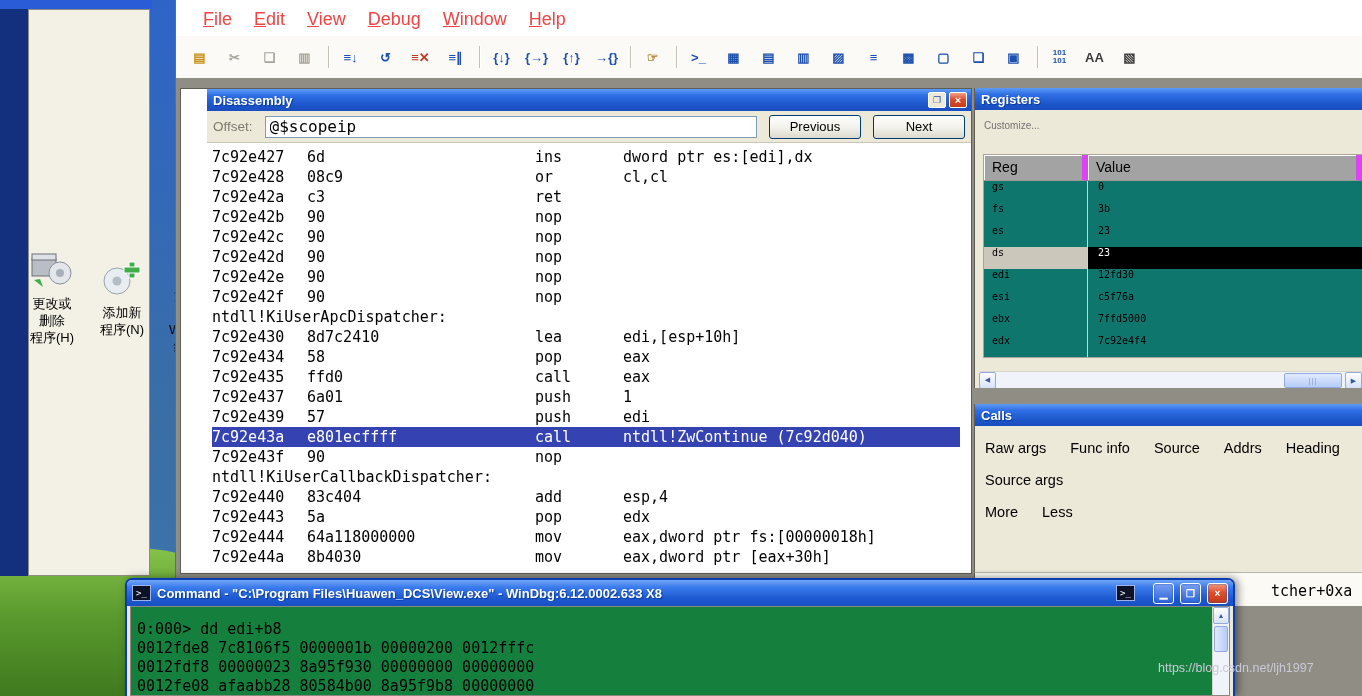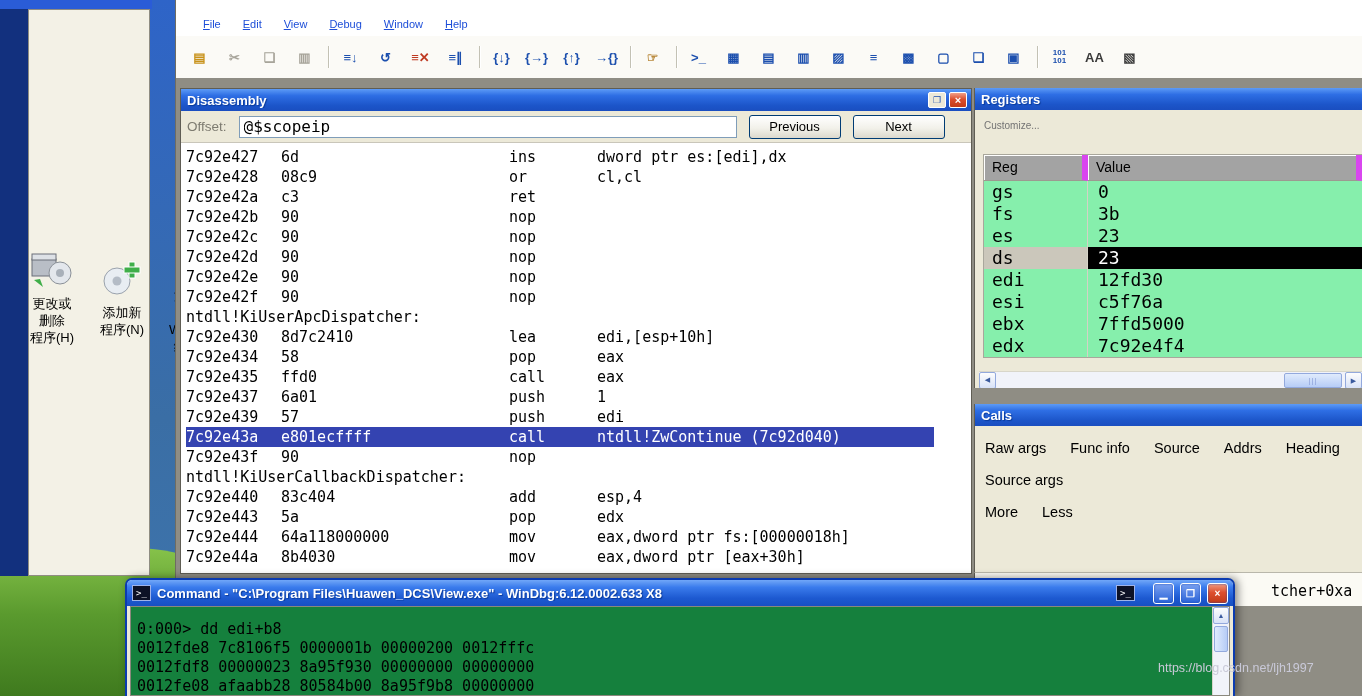--- a/index.html
+++ b/index.html
@@ -23,21 +23,21 @@
     align-items:center;padding-top:10px;gap:24px;}
   .sb-item{width:110px;text-align:center;cursor:default;}
   .sb-item .ic{display:flex;justify-content:center;margin-bottom:4px;}
   .sb-label{font-size:13px;line-height:17px;color:#000;white-space:pre-line;}
 
   
   .windbg{position:absolute;left:175px;top:0;width:1187px;height:696px;z-index:2;
     background:#8f8d84;border-left:1px solid #6e6c62;}
   .wb-top{height:78px;background:#ffffff;border-bottom:1px solid #b9b7ab;}
   .menubar{height:36px;display:flex;align-items:flex-end;padding:0 0 4px 16px;gap:0;}
-  .menu-item{display:inline-block;font-size:11px;color:#1d4ed8;padding:2px 11px;cursor:default;}
+  .menu-item{display:inline-block;font-size:18px;color:#ef4444;padding:2px 11px;cursor:default;}
   .menu-item::first-letter{text-decoration:underline;}
   .toolbar{height:42px;display:flex;align-items:center;padding-left:10px;background:#fbfaf6;}
   .tb-icon{width:27px;height:25px;display:flex;align-items:center;justify-content:center;
     font-size:13px;font-weight:bold;margin-right:8px;cursor:default;}
   .tb-sep{width:2px;height:22px;border-left:1px solid #c3c1b4;border-right:1px solid #ffffff;margin:0 7px 0 2px;}
   .t-blue{color:#1c4fae;} .t-dim{color:#a7a49a;} .t-red{color:#bf3a22;}
   .t-gold{color:#c8921a;} .t-tan{color:#b98a3e;} .t-dark{color:#3a3a3a;}
   .t-num{color:#1c4fae;font-size:8px;line-height:8px;white-space:pre;}
 
   
@@ -48,21 +48,21 @@
   .cap-mini{width:18px;height:16px;margin-left:3px;border:1px solid #fff;border-radius:2px;
     display:flex;align-items:center;justify-content:center;font-size:9px;cursor:default;}
   .cap-float{background:#ece9d8;color:#1c4fae;}
   .cap-close{background:linear-gradient(180deg,#f2a088,#dc4e2d 45%,#c43a18);color:#fff;font-size:11px;font-weight:bold;}
   .xp-btn{min-width:92px;height:24px;border:1px solid #003c74;border-radius:3px;
     background:linear-gradient(180deg,#ffffff,#f2f1ea 55%,#dcd9cd);
     font-size:13px;display:flex;align-items:center;justify-content:center;cursor:default;}
 
   
   .disasm{position:absolute;left:180px;top:88px;width:792px;height:486px;z-index:3;
-    background:#fff;border:1px solid #5f5d54;display:flex;flex-direction:column;}
+    background:#fff;border:1px solid #5f5d54;display:flex;flex-direction:column;padding-left:26px;}
   .offset-row{height:32px;background:#ece9d8;display:flex;align-items:center;padding:0 6px;gap:12px;
     border-bottom:1px solid #c9c6ba;}
   .offset-label{color:#7d7b70;font-size:13.5px;}
   .offset-input{width:498px;height:22px;border:1px solid #7f9db9;background:#fff;
     font-family:"DejaVu Sans Mono","Liberation Mono",monospace;font-size:16px;padding:0 4px;color:#000;}
   .disasm-content{flex:1;overflow:hidden;font-family:"DejaVu Sans Mono","Liberation Mono",monospace;
     font-size:15px;line-height:20px;padding:4px 0 0 5px;color:#000;}
   .asm-row{display:flex;white-space:pre;width:748px;}
   .asm-row.hl{background:#3443b1;color:#fff;}
   .a-addr{width:95px;} .a-bytes{width:228px;} .a-mn{width:88px;} .a-ops{flex:1;}
@@ -72,21 +72,21 @@
   .registers{position:absolute;left:974px;top:88px;width:388px;height:300px;z-index:3;
     display:flex;flex-direction:column;border-left:1px solid #5f5d54;}
   .reg-body{flex:1;background:#ece9d8;position:relative;overflow:hidden;}
   .customize{padding:10px 8px 0 9px;font-size:10px;color:#737373;cursor:default;}
   .reg-table{position:absolute;left:8px;right:0;top:44px;background:#fff;border:1px solid #a9a79c;border-right:none;}
   .reg-head{display:flex;height:26px;}
   .h-cell{background:#a3a3a3;border-right:6px solid #d946ef;border-bottom:1px solid #9c9a90;
     box-shadow:inset 1px 1px 0 #ffffff;font-size:14px;padding:4px 0 0 8px;}
   .h-reg{width:104px;} .h-val{flex:1;}
   .reg-row{display:flex;height:22px;font-family:"DejaVu Sans Mono","Liberation Mono",monospace;
-    font-size:18px;background:#86efac;}
+    font-size:10px;background:#0f766e;}
   .rn{width:104px;padding-left:8px;border-right:1px solid #d4d2c6;}
   .rv{flex:1;padding-left:10px;}
   .reg-row.sel .rn{background:#cbc7bb;}
   .reg-row.sel .rv{background:#000;color:#fff;}
   .hscroll{position:absolute;left:4px;right:0;bottom:0;height:17px;background:#f1f3fa;
     border-top:1px solid #d8d6ca;display:flex;align-items:center;}
   .sc-btn{width:17px;height:17px;background:linear-gradient(180deg,#fdfdfd,#d8e2f8);
     border:1px solid #93a9dd;border-radius:2px;display:flex;align-items:center;justify-content:center;
     font-size:7px;color:#3a5a9e;}
   .h-thumb{position:absolute;right:20px;width:58px;height:15px;top:1px;border:1px solid #93a9dd;border-radius:2px;

